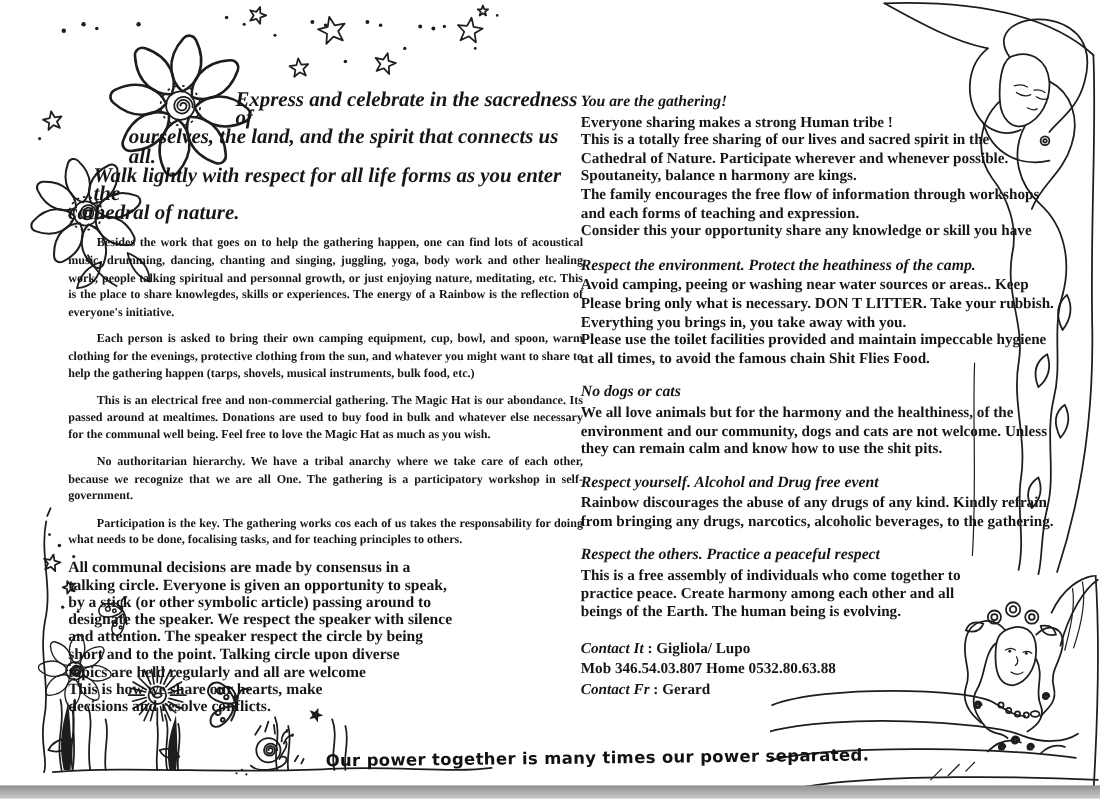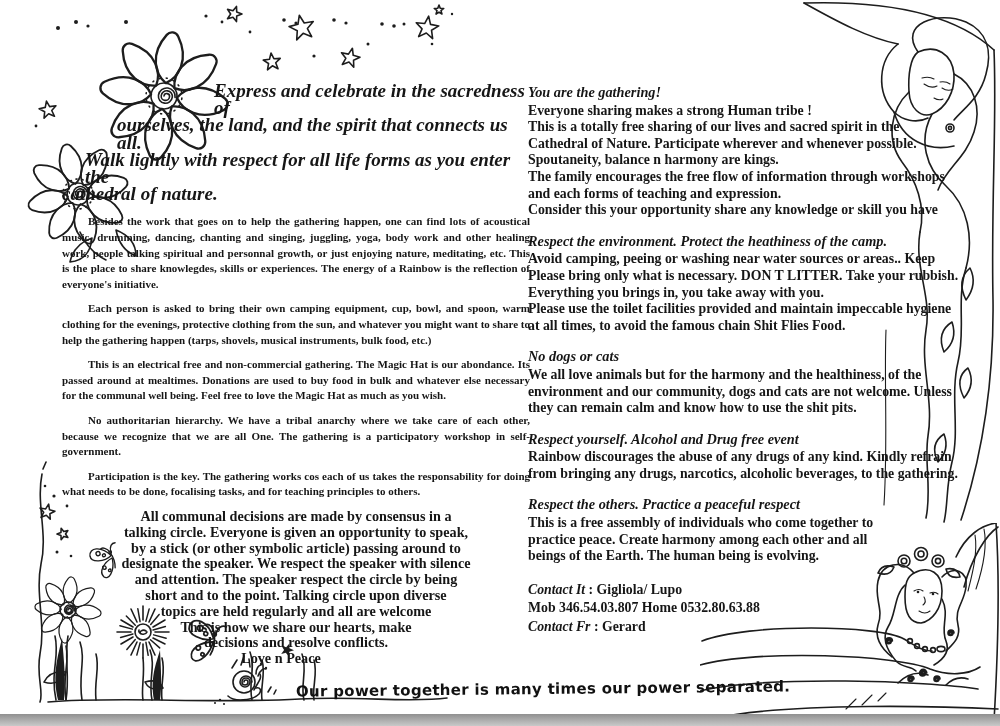--- a/index.html
+++ b/index.html
@@ -13,21 +13,21 @@
   .dot{fill:#1d1d1d;stroke:none}
   .fillink{fill:#1d1d1d;stroke:none}
 
   #left-col{position:absolute;left:62px;top:82px;width:468px}
   .intro{font-size:19px;font-weight:bold;font-style:italic;line-height:17.2px}
   .intro .line:nth-child(1){padding-left:152px}
   .intro .line:nth-child(2){padding-left:55px}
   .intro .line:nth-child(3){padding-left:23px}
   .paras{margin-top:12px;font-size:11px;font-weight:bold;line-height:15.6px}
   .paras .para{text-align:justify;text-indent:26px;margin-bottom:9px}
-  .consensus{font-size:14.2px;font-weight:bold;line-height:15.8px;text-align:center;margin-top:2px}
+  .consensus{font-size:14.2px;font-weight:bold;line-height:15.8px;text-align:left;margin-top:2px}
   .consensus .line{white-space:nowrap}
   .consensus .line:last-child{padding-right:30px}
 
   #right-col{position:absolute;left:528px;top:84px;width:446px;
              font-size:13.8px;font-weight:bold;line-height:16.6px}
   .sec .heading{font-style:italic;font-size:14.3px;margin-top:14px;margin-bottom:2px}
   .sec:first-child .heading{margin-top:0}
   .sec .line{white-space:nowrap}
   .contact{margin-top:16px;line-height:18.6px}
   .c-label{font-style:italic}
@@ -286,21 +286,20 @@
   <div class="consensus">
       <div class="line">All communal decisions are made by consensus in a</div>
       <div class="line">talking circle. Everyone is given an opportunity to speak,</div>
       <div class="line">by a stick (or other symbolic article) passing around to</div>
       <div class="line">designate the speaker. We respect the speaker with silence</div>
       <div class="line">and attention. The speaker respect the circle by being</div>
       <div class="line">short and to the point. Talking circle upon diverse</div>
       <div class="line">topics are held regularly and all are welcome</div>
       <div class="line">This is how we share our hearts, make</div>
       <div class="line">decisions and resolve conflicts.</div>
-      <div class="line">Love n Peace</div>
     </div>
 </div>
 
 <div id="right-col">
   <div class="sec">
     <div class="heading">You are the gathering!</div>
     <div>
         <div class="line">Everyone sharing makes a strong Human tribe !</div>
         <div class="line">This is a totally free sharing of our lives and sacred spirit in the</div>
         <div class="line">Cathedral of Nature. Participate wherever and whenever possible.</div>

